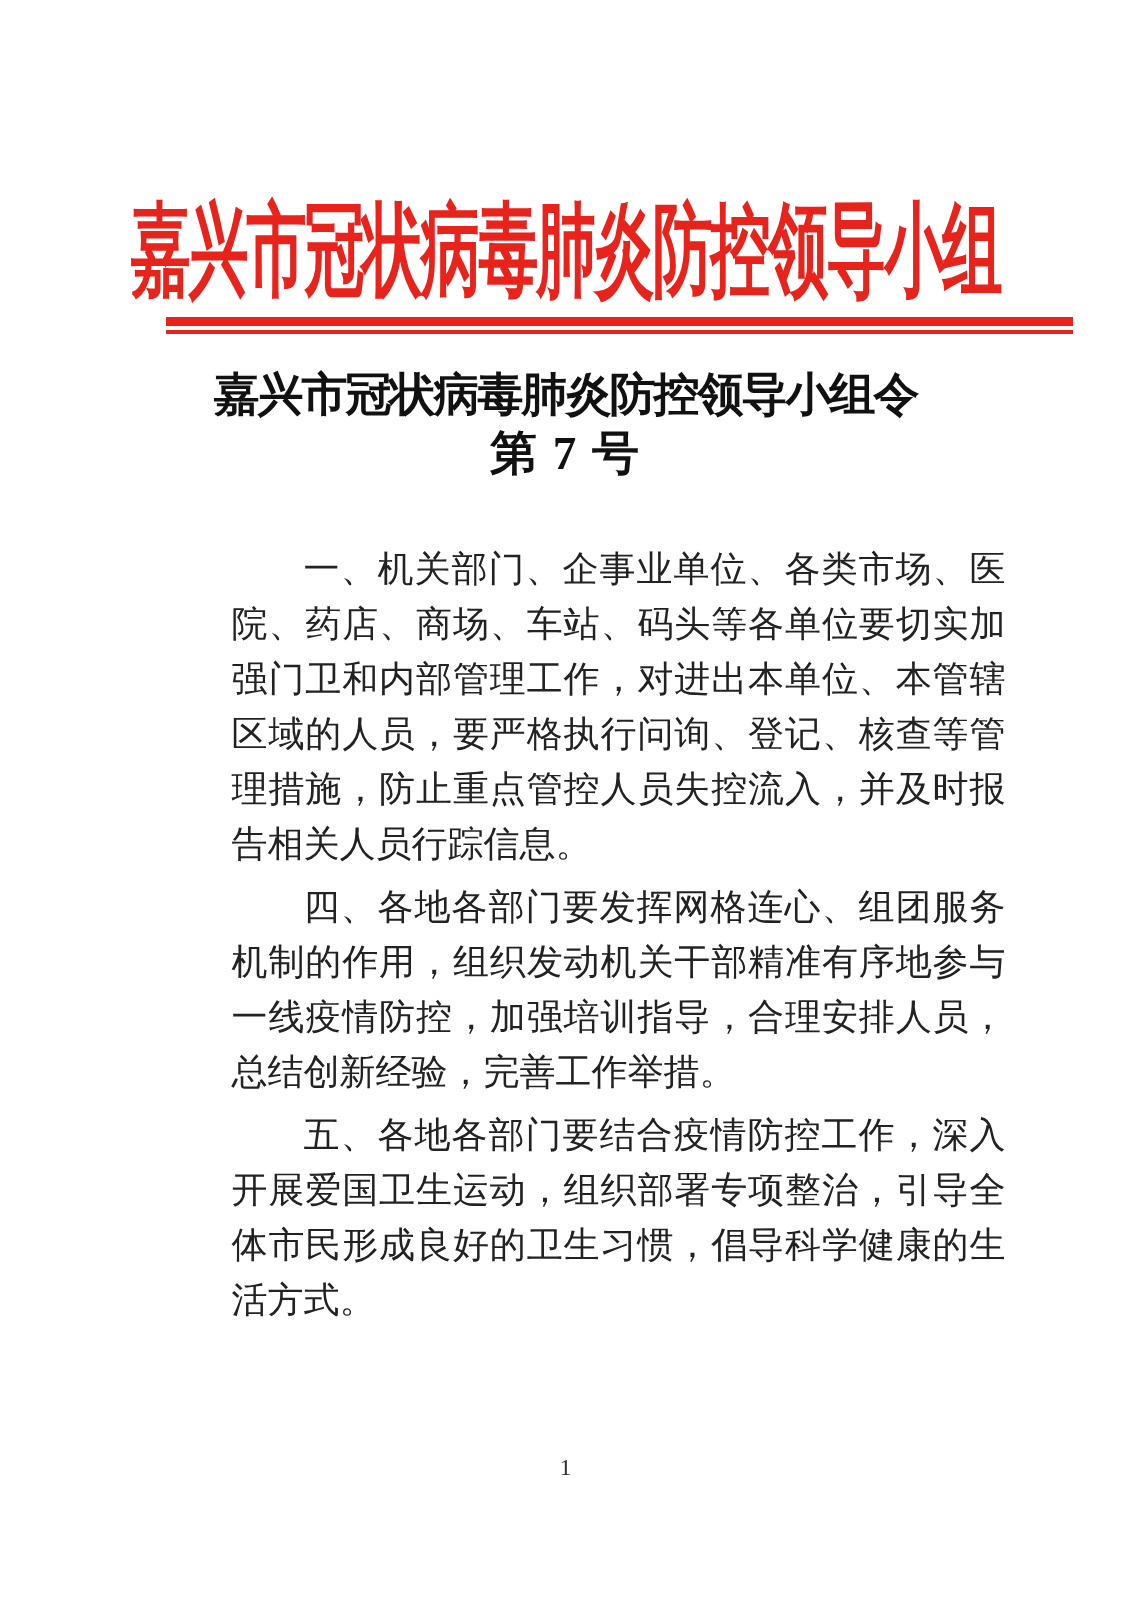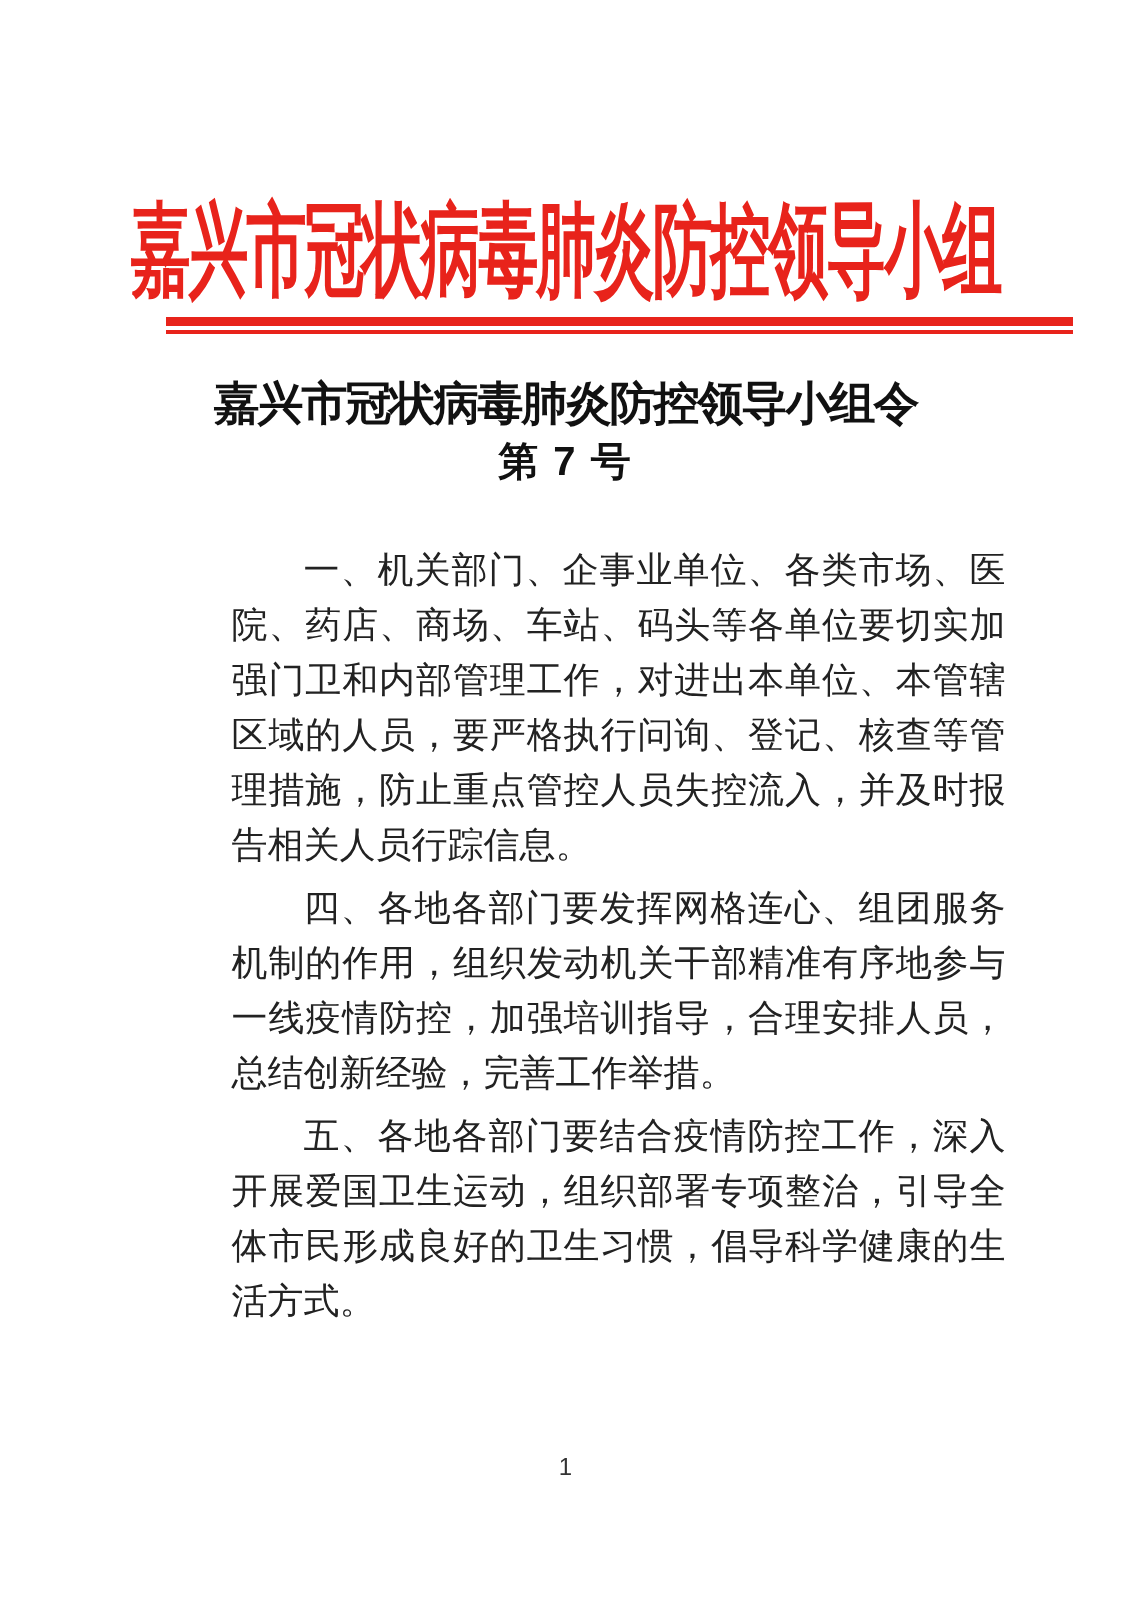--- a/index.html
+++ b/index.html
@@ -7,21 +7,21 @@
     padding: 0;
     background: #ffffff;
   }
   .page {
     position: relative;
     width: 1024px;
     height: 1600px;
     margin: 0 auto;
     background: #ffffff;
     overflow: hidden;
-    font-family: Liberation Sans, sans-serif;
+    font-family: Liberation Serif, serif;
     color: var(--ink, #1f1f1f);
   }
   
   .letterhead {
     position: absolute;
     top: 191px;
     left: 0;
     width: 100%;
     height: 120px;
     display: flex;
@@ -49,29 +49,28 @@
   
   .doc-title {
     position: absolute;
     top: 366px;
     left: 0;
     width: 100%;
     text-align: center;
     font-weight: bold;
     color: #111111;
     line-height: 58px;
-    margin-top: 8px;
   }
   .doc-title .t1 {
     font-size: 46px;
     letter-spacing: -2px;
     white-space: nowrap;
   }
   .doc-title .t2 {
-    font-size: 40px;
+    font-size: 47px;
     letter-spacing: 2px;
   }
 
   
   .doc-body {
     position: absolute;
     top: 534px;
     left: 170px;
     width: 790px;
     font-size: 36px;

